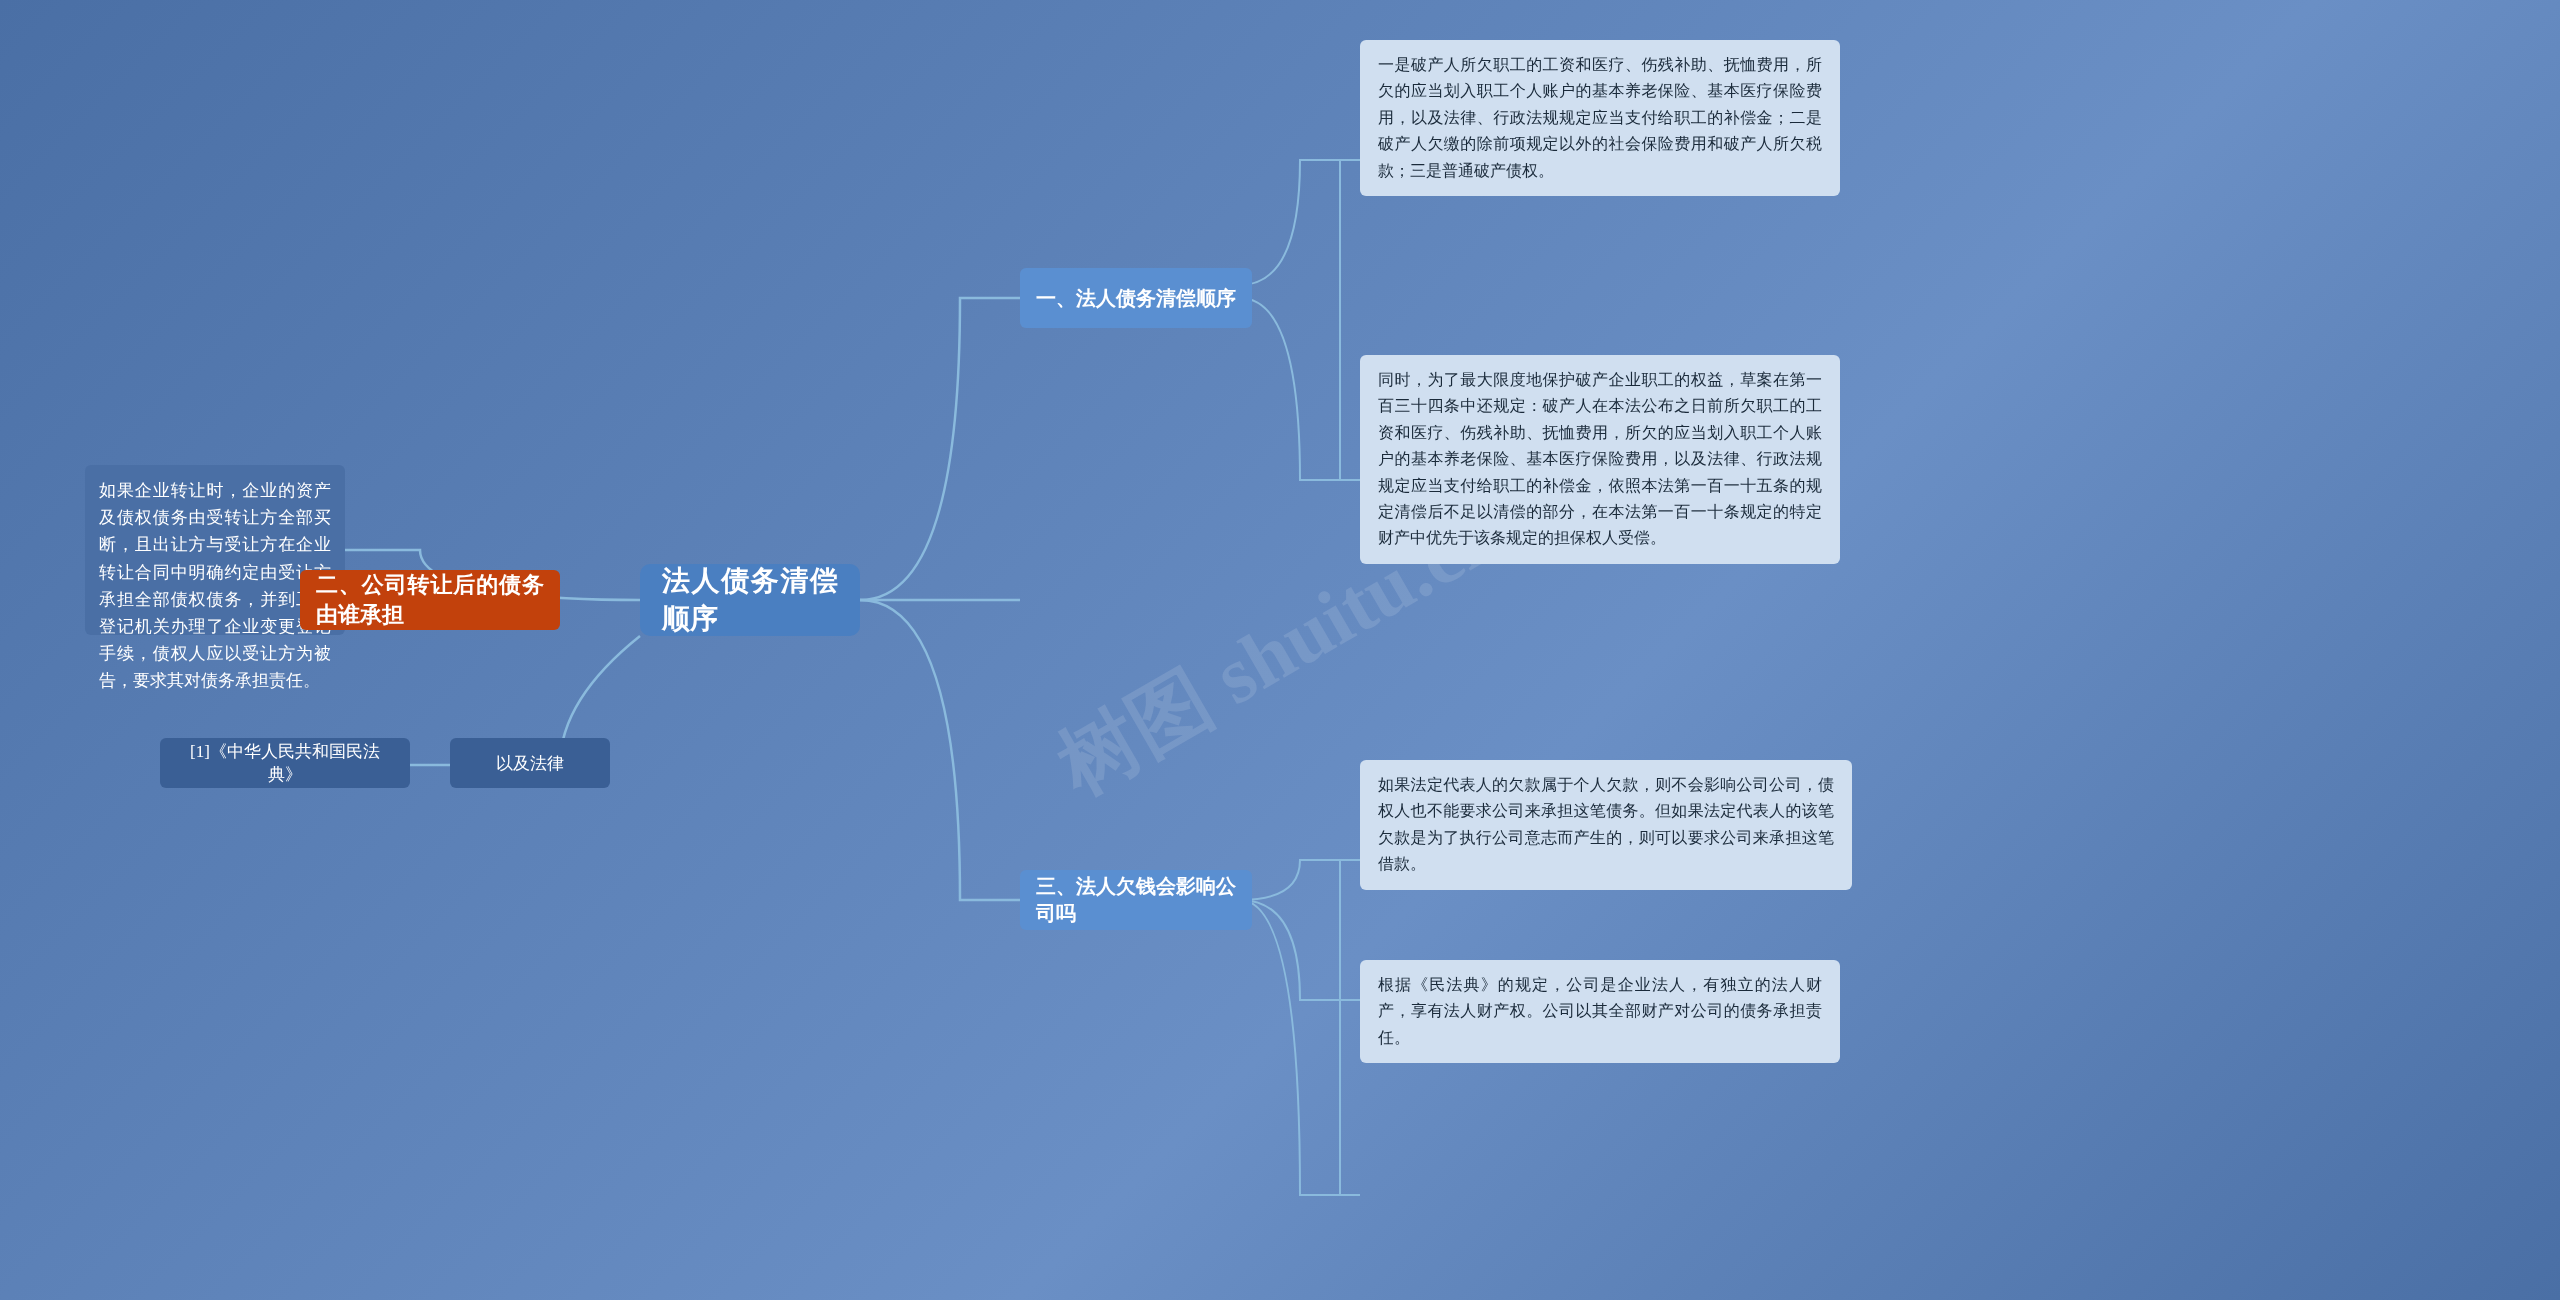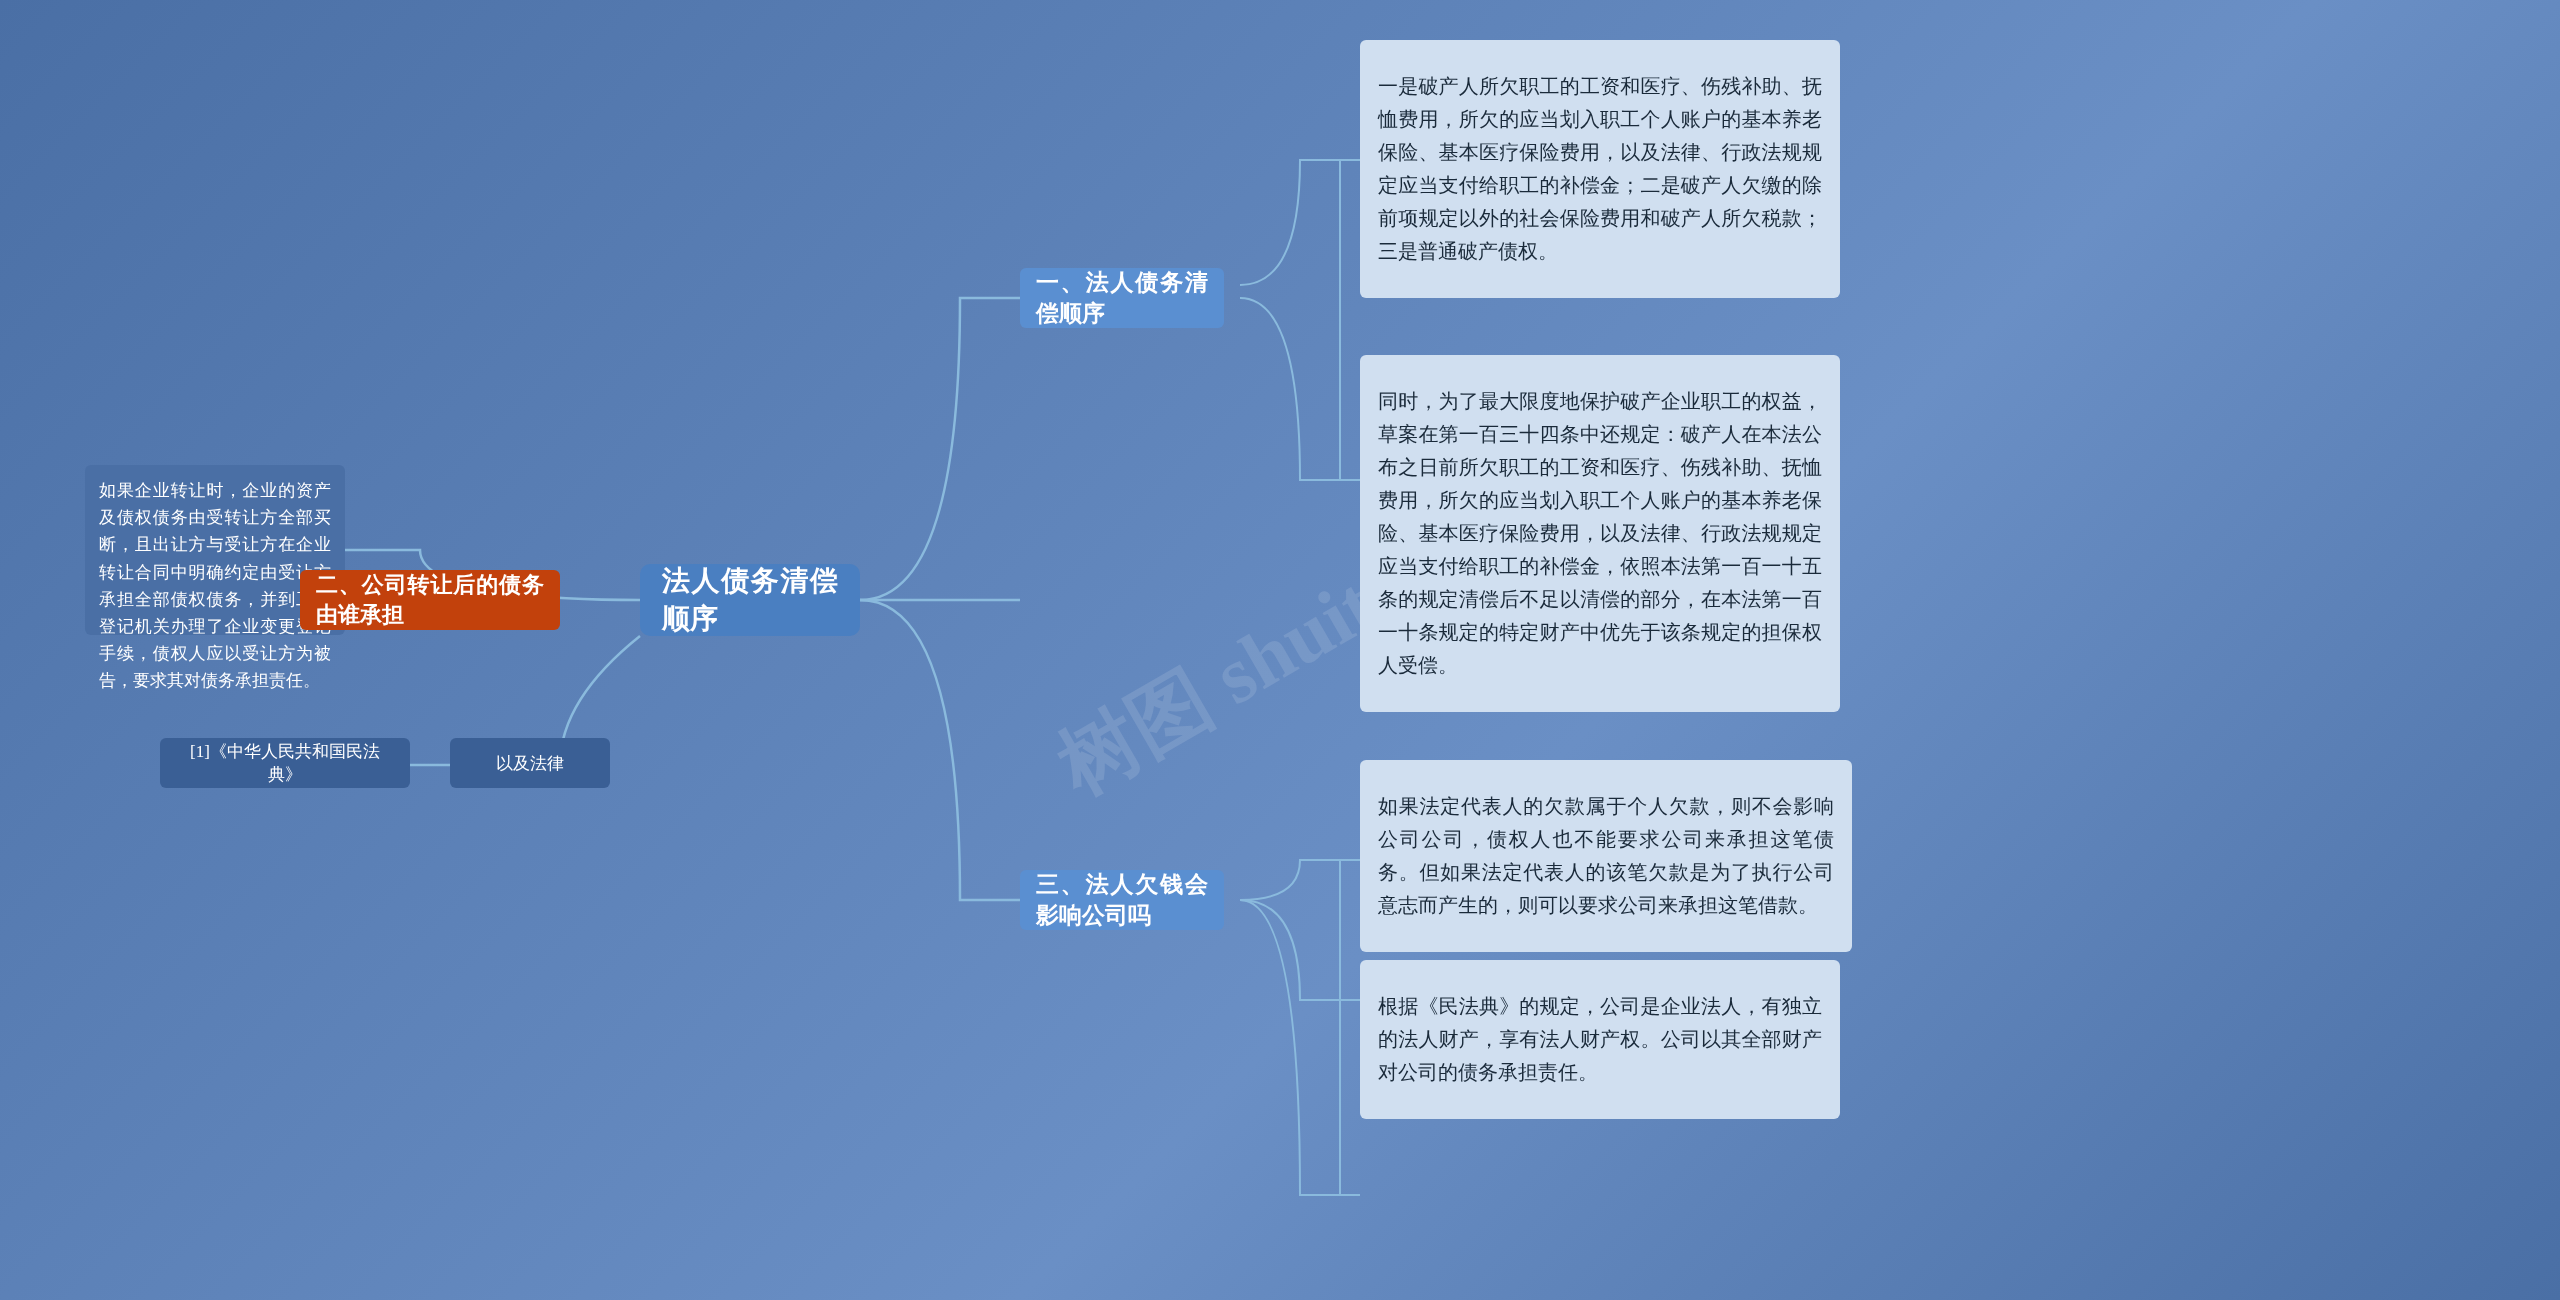--- a/index.html
+++ b/index.html
@@ -65,25 +65,25 @@
       width: 220px;
       height: 72px;
       left: 640px;
       top: 564px;
     }
 
     
     .node-l1 {
       background: #5a8fd1;
       color: white;
-      font-size: 23px;
+      font-size: 20px;
       font-weight: bold;
       border-radius: 6px;
       padding: 10px 16px;
-      width: 204px;
+      width: 232px;
       height: 60px;
     }
 
     .node-l1-top {
       left: 1020px;
       top: 268px;
     }
 
     .node-l1-bot {
       left: 1020px;
@@ -116,23 +116,23 @@
       height: 50px;
       left: 400px;
       top: 810px;
       text-align: center;
     }
 
     
     .node-right {
       background: #d0dff0;
       color: #1a2a3a;
-      font-size: 20px;
-      border-radius: 6px;
-      padding: 30px 18px;
+      font-size: 16px;
+      border-radius: 6px;
+      padding: 12px 18px;
       line-height: 1.65;
       text-align: justify;
       align-items: flex-start;
     }
 
     .node-r1a {
       width: 480px;
       left: 1360px;
       top: 40px;
     }

